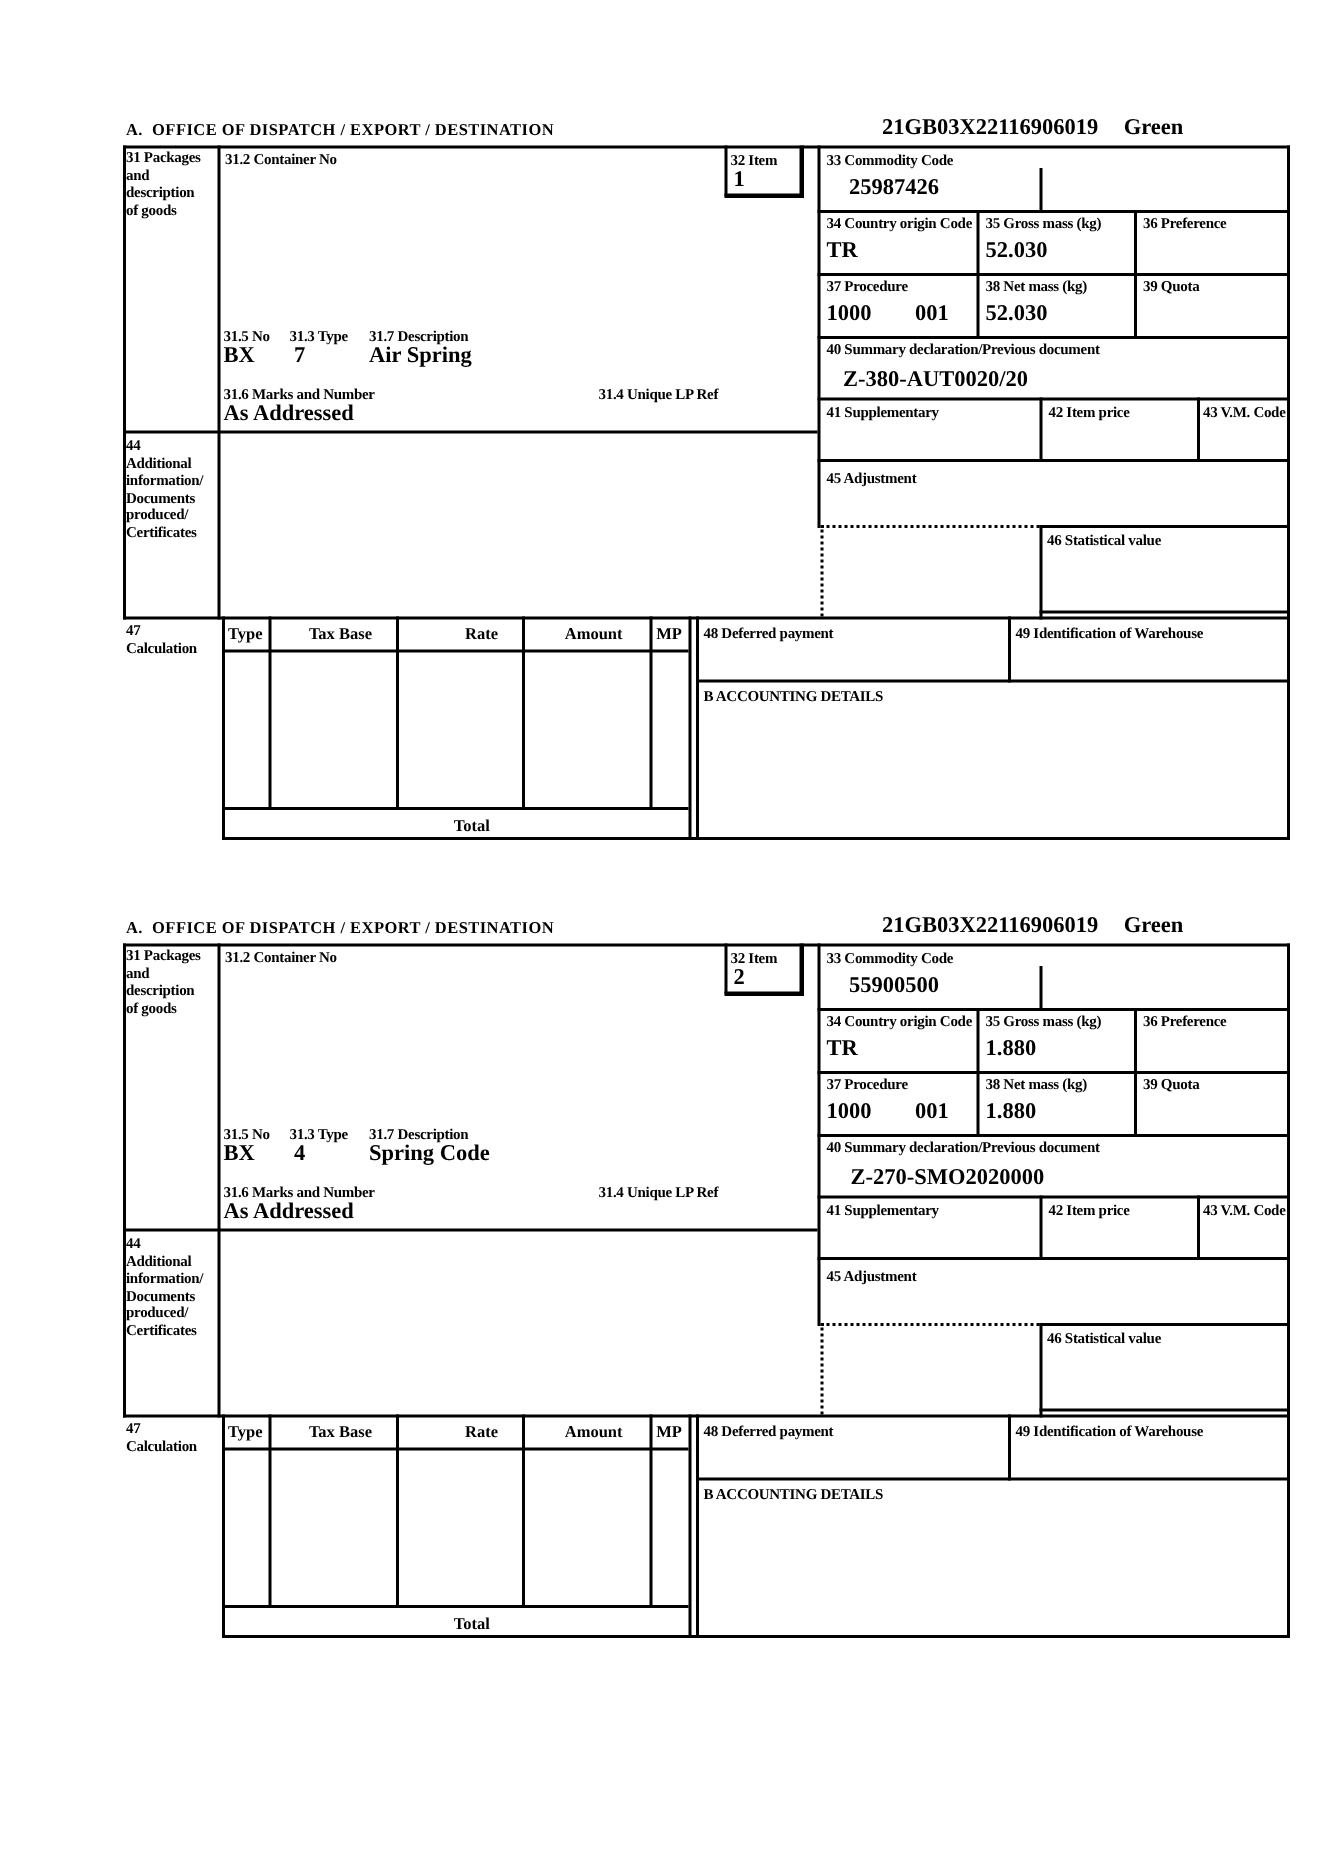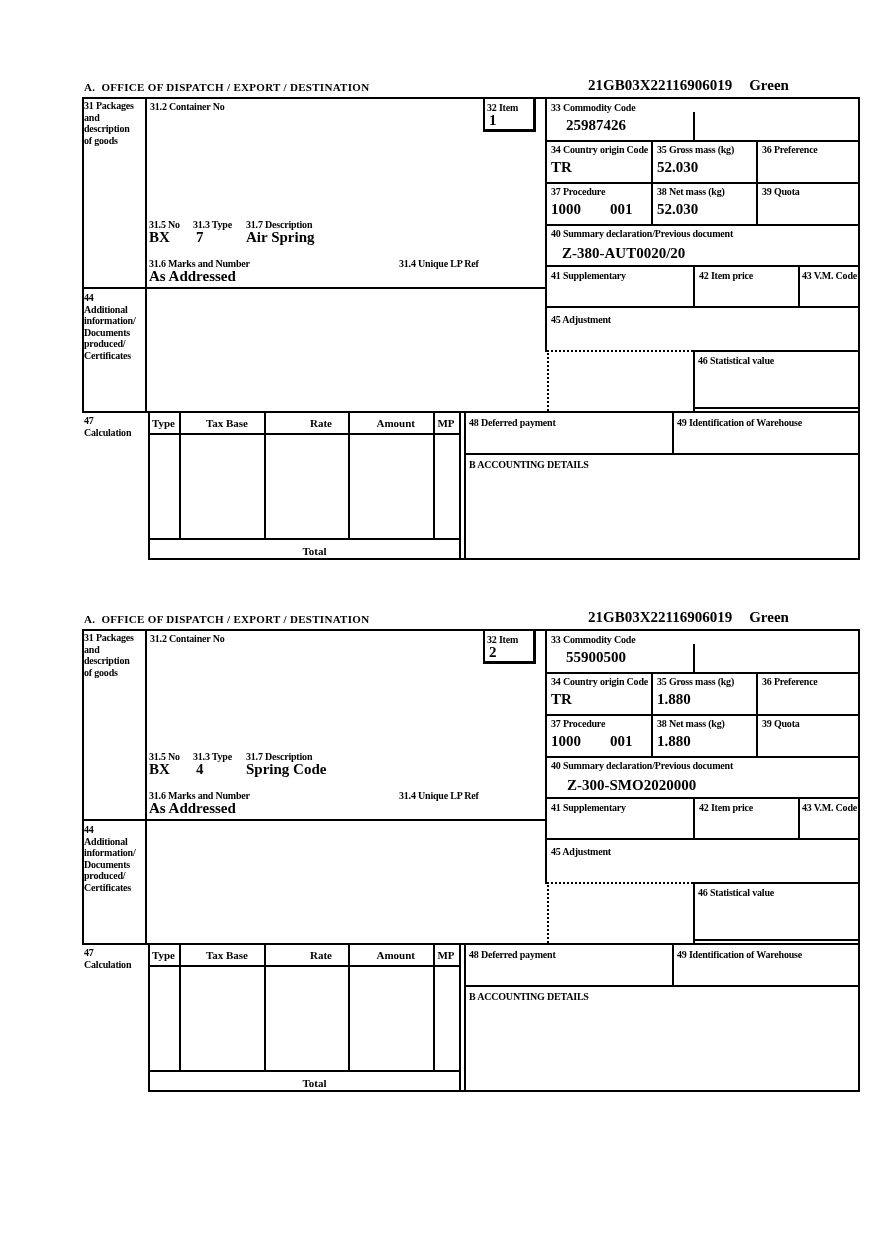--- a/index.html
+++ b/index.html
@@ -220,21 +220,21 @@
       <div class="lbl" style="left:762px;top:144px">36 Preference</div>
 
       <div class="lbl" style="left:551px;top:186px">37 Procedure</div>
       <div class="val" style="left:551px;top:201px">1000</div>
       <div class="val" style="left:610px;top:201px">001</div>
       <div class="lbl" style="left:657px;top:186px">38 Net mass (kg)</div>
       <div class="val" style="left:657px;top:201px">1.880</div>
       <div class="lbl" style="left:762px;top:186px">39 Quota</div>
 
       <div class="lbl" style="left:551px;top:228px">40 Summary declaration/Previous document</div>
-      <div class="val" style="left:567px;top:245px">Z-300-SMO2020000</div>
+      <div class="val" style="left:567px;top:245px">Z-270-SMO2020000</div>
 
       <div class="lbl" style="left:551px;top:270px">41 Supplementary</div>
       <div class="lbl" style="left:699px;top:270px">42 Item price</div>
       <div class="lbl" style="left:802px;top:270px">43 V.M. Code</div>
 
       <div class="lbl" style="left:551px;top:314px">45 Adjustment</div>
       <div class="lbl" style="left:698px;top:355px">46 Statistical value</div>
 
       <div class="lbl multi" style="left:84px;top:292px;width:60px">44
 Additional

